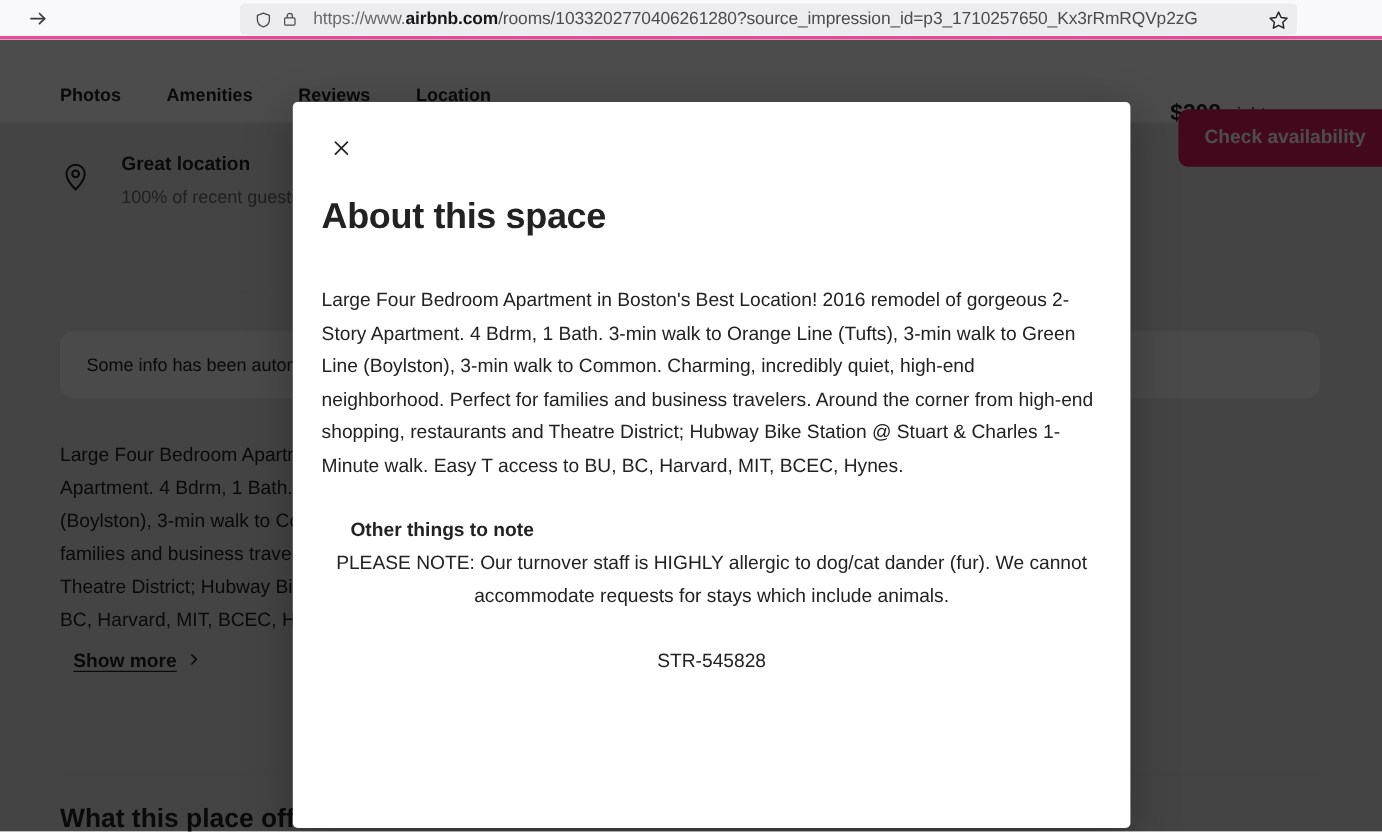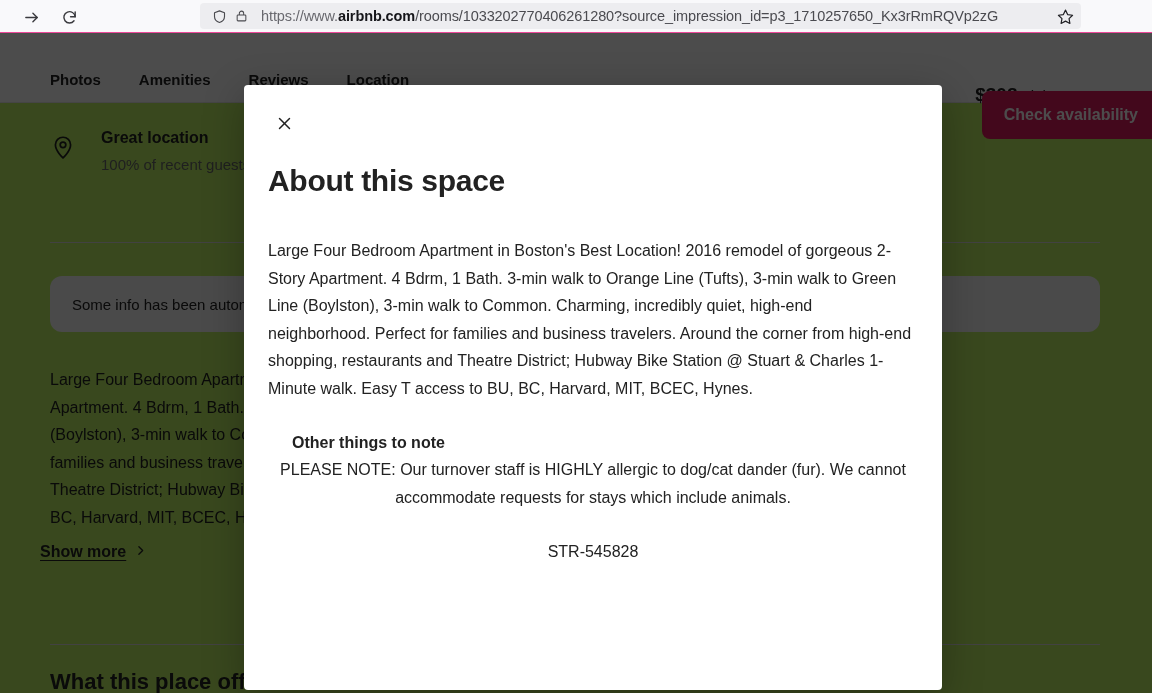--- a/index.html
+++ b/index.html
@@ -8,22 +8,23 @@
     overflow:hidden;
     background:#ffffff;
     font-family:"Liberation Sans", sans-serif;
     -webkit-font-smoothing:antialiased;
   }
 
   
   #browser-chrome {
     position:absolute; left:0; top:0; width:1152px; height:33px;
     background:#f9f9fb;
-    display:flex; align-items:flex-end;
-    border-bottom:1px solid #ec4899;
+    display:flex; align-items:flex-start;
+    border-bottom:3px solid #ec4899;
+    flex-direction:column;
   }
   .nav-btn {
     width:34px; height:30px;
     display:flex; align-items:center; justify-content:center;
     color:#3a3a3e; flex:none;
   }
   .nav-btn svg { display:block; }
   #forward-button { margin-left:14px; }
   #reload-button  { margin-left:4px; }
 
@@ -58,21 +59,21 @@
   #bookmark-star {
     position:absolute; right:4px; top:2px;
     width:24px; height:22px;
     display:flex; align-items:center; justify-content:center;
     color:#222226;
   }
 
   
   #page {
     position:absolute; left:0; top:33px; width:1152px; height:660px;
-    background:#bef264;
+    background:#e5e5e5;
     overflow:hidden;
     padding-left:40px;
   }
   #page-inner { position:absolute; inset:0; }
 
   #site-header {
     position:absolute; left:0; top:0; width:1152px; height:70px;
     background:#fff;
     border-bottom:1px solid #e6e6e6;
   }
@@ -130,21 +131,21 @@
     padding:0 22px;
   }
   #translation-notice-text { font-size:15px; color:#222; white-space:nowrap; }
 
   #page-description {
     position:absolute; left:50px; top:333px;
     width:700px;
     font-size:16px; line-height:27.5px; color:#222;
   }
   #show-more-link {
-    position:absolute; left:40px; top:510px;
+    position:absolute; left:61px; top:510px;
     display:flex; align-items:center; gap:8px;
   }
   #show-more-label {
     font-size:16px; font-weight:bold; color:#222;
     text-decoration:underline; text-underline-offset:3px;
   }
   #offers-heading {
     position:absolute; left:50px; top:636px;
     font-size:22px; font-weight:bold; color:#222;
   }

